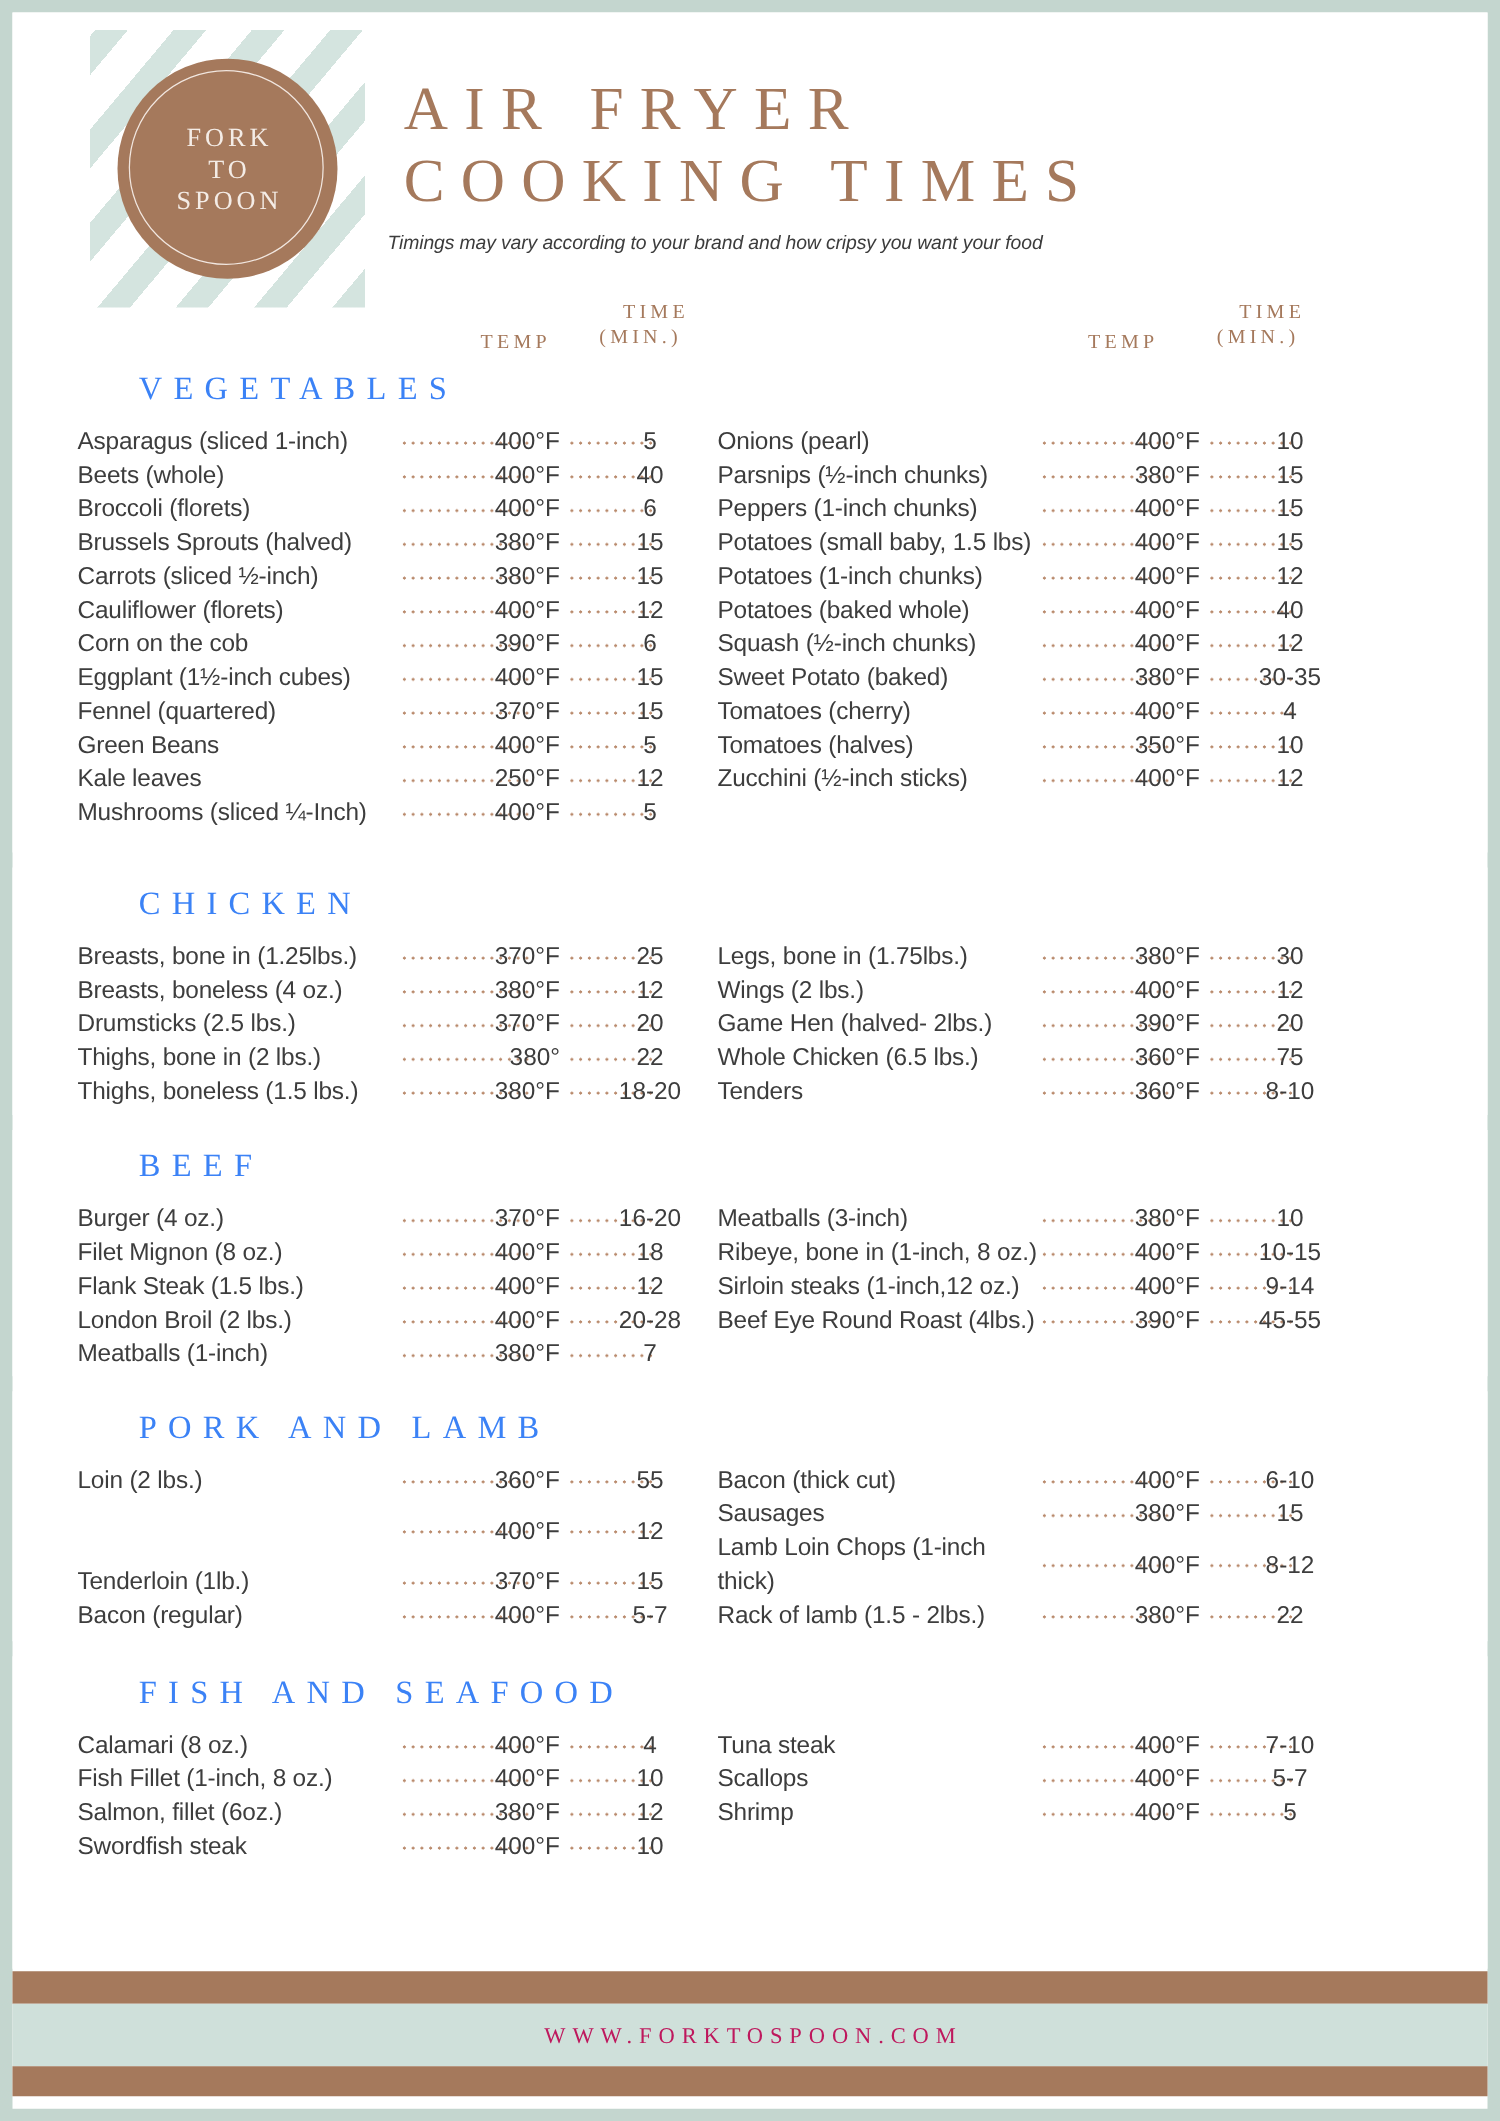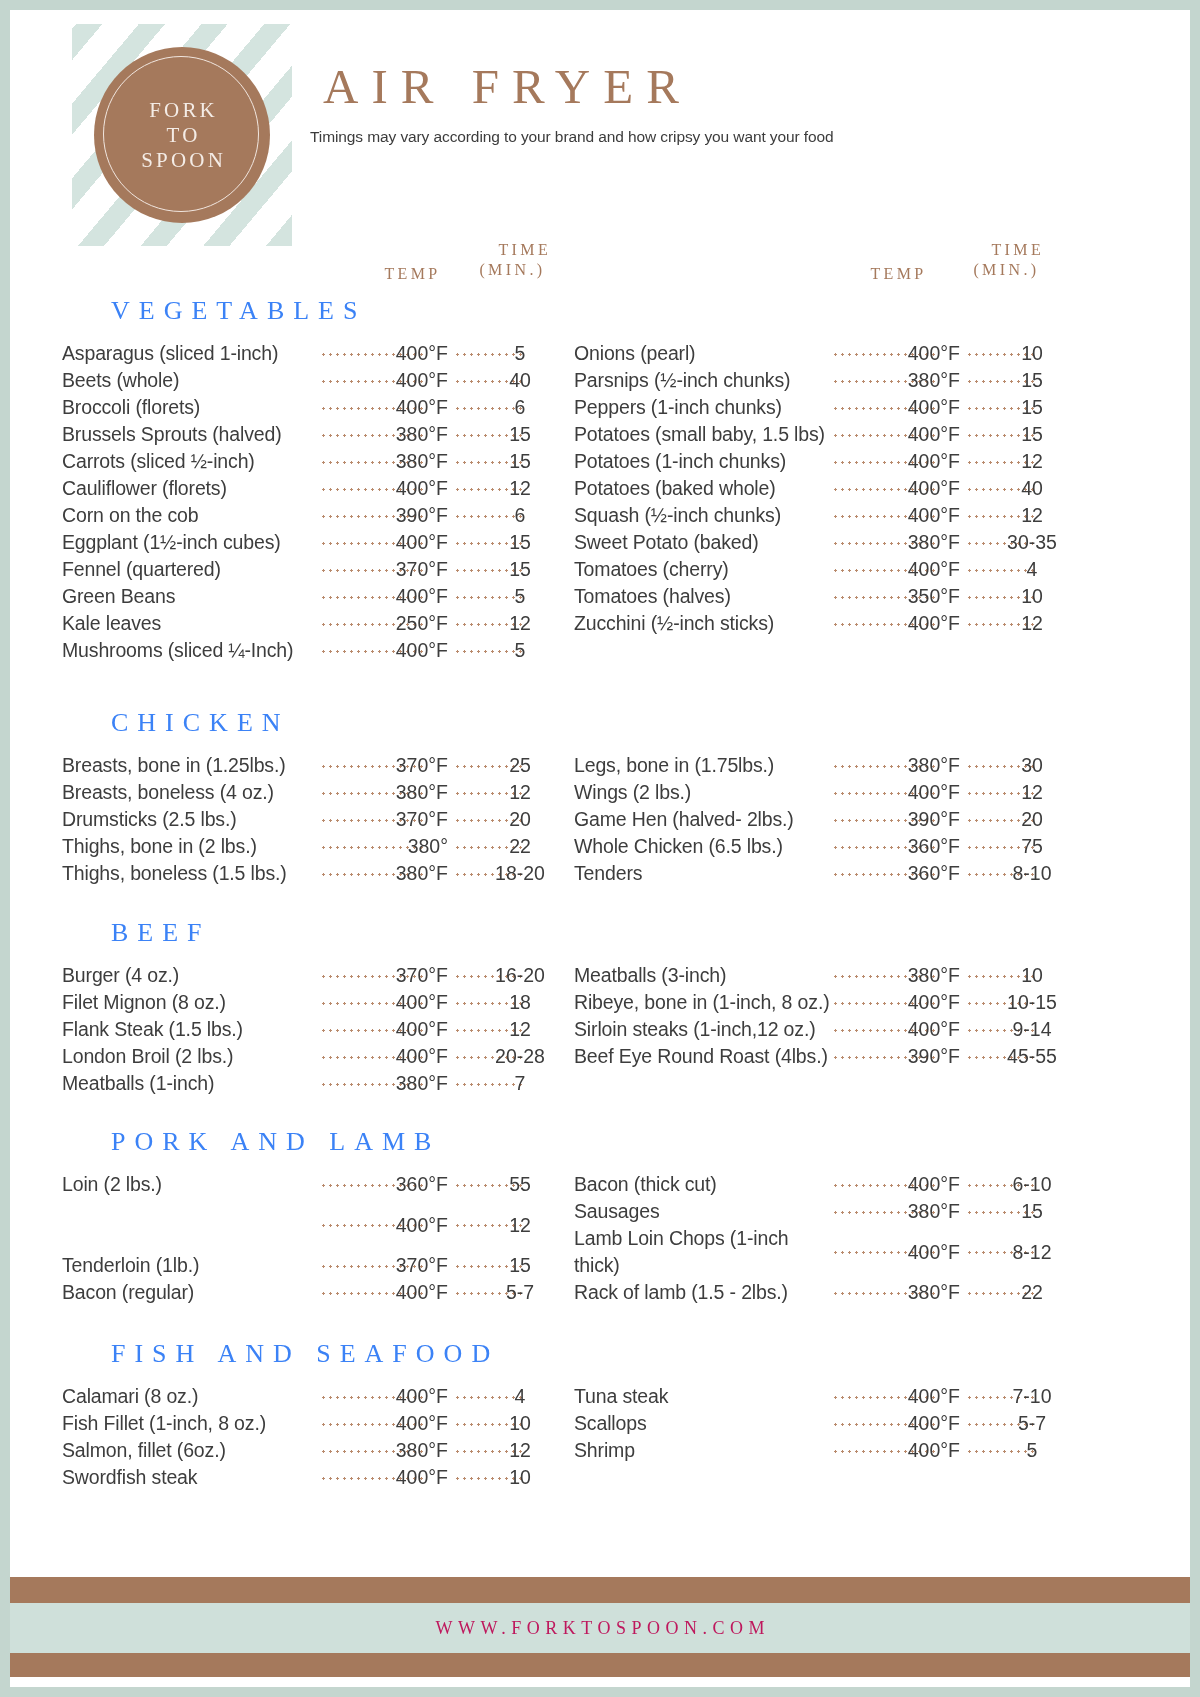--- a/index.html
+++ b/index.html
@@ -104,20 +104,21 @@
     color: #a5795c;
     font-size: 49px;
     letter-spacing: 13px;
     text-indent: 13px;
     line-height: 58px;
     white-space: nowrap;
   }
   .subtitle {
     margin-top: 12px;
     font-family: "Liberation Sans", sans-serif;
+    font-style: italic;
     font-size: 15.5px;
     color: #3c3c3c;
     letter-spacing: -0.1px;
   }
 
   .colhead {
     position: absolute;
     font-family: "Liberation Serif", serif;
     color: #a5795c;
     font-size: 16px;
@@ -284,20 +285,21 @@
         <div class="logo-text">
           <div>FORK</div>
           <div>TO</div>
           <div>SPOON</div>
         </div>
       </div>
     </div>
 
     <div class="title-wrap">
       <div class="title-line">AIR FRYER</div>
+      <div class="title-line">COOKING TIMES</div>
       <div class="subtitle">Timings may vary according to your brand and how cripsy you want your food</div>
     </div>
 
     <div class="colhead temp1">TEMP</div>
     <div class="colhead time1">TIME</div>
     <div class="colhead time1b">(MIN.)</div>
     <div class="colhead temp2">TEMP</div>
     <div class="colhead time2">TIME</div>
     <div class="colhead time2b">(MIN.)</div>
   </div>

